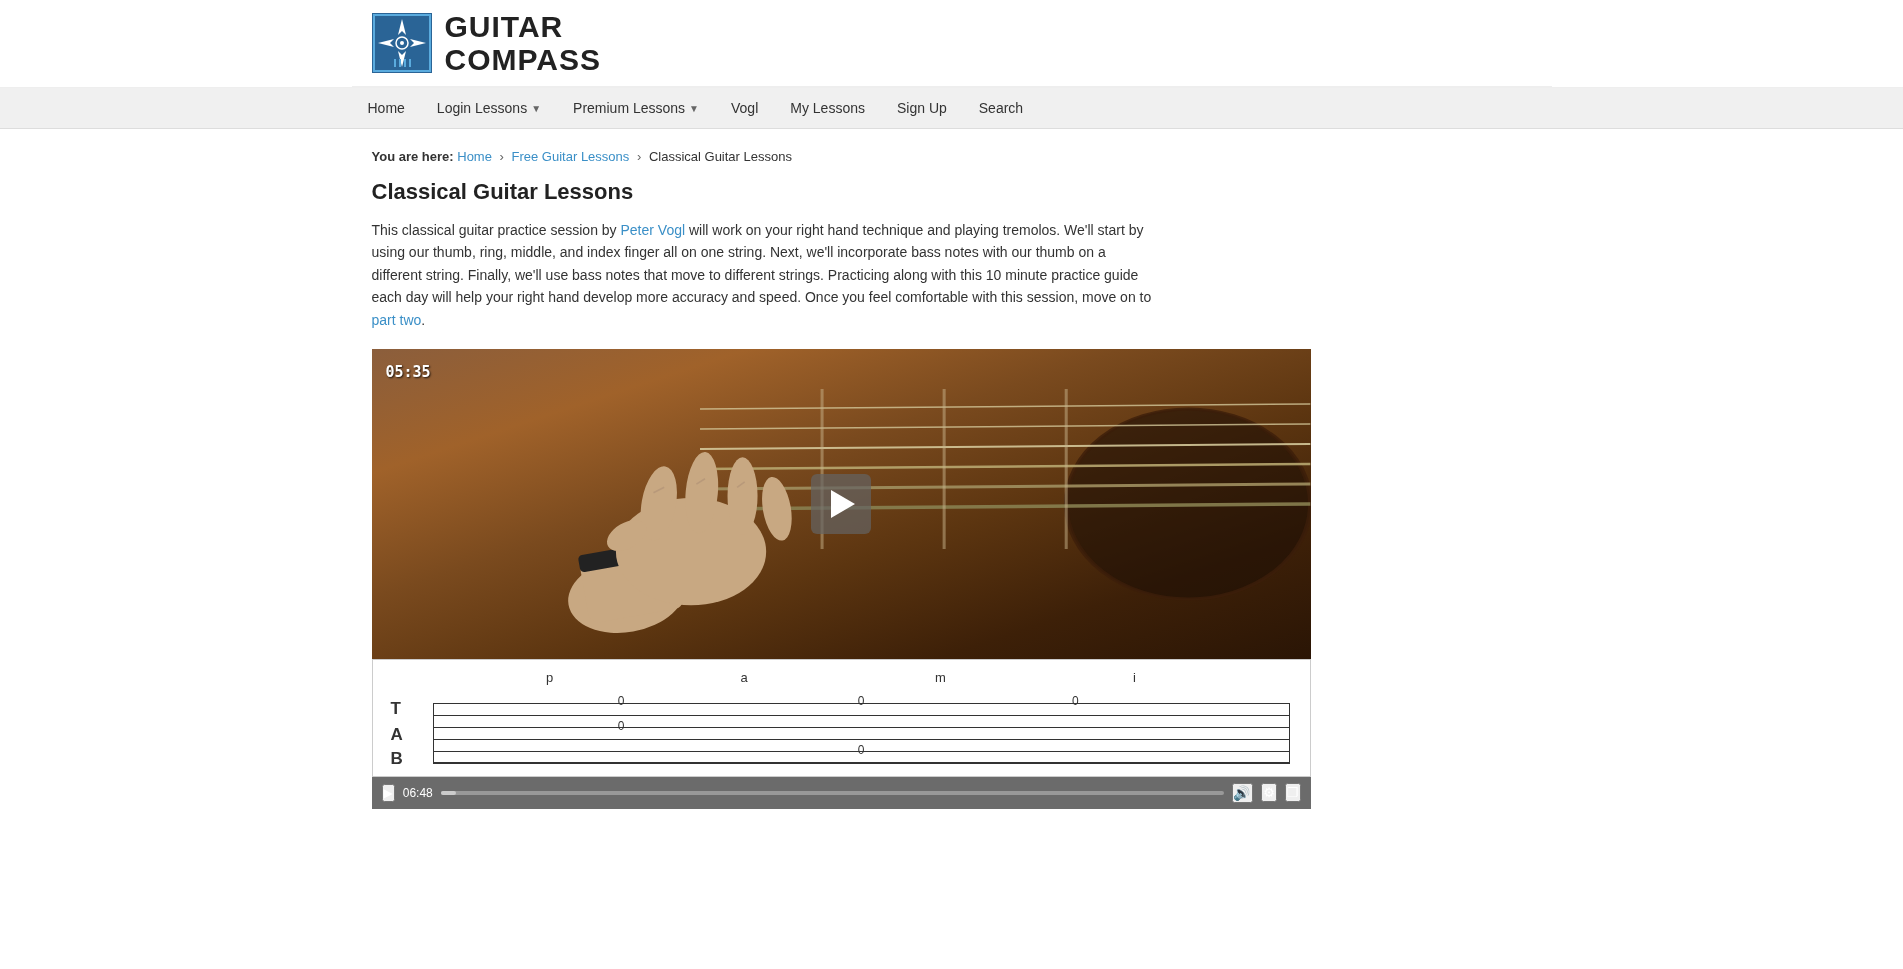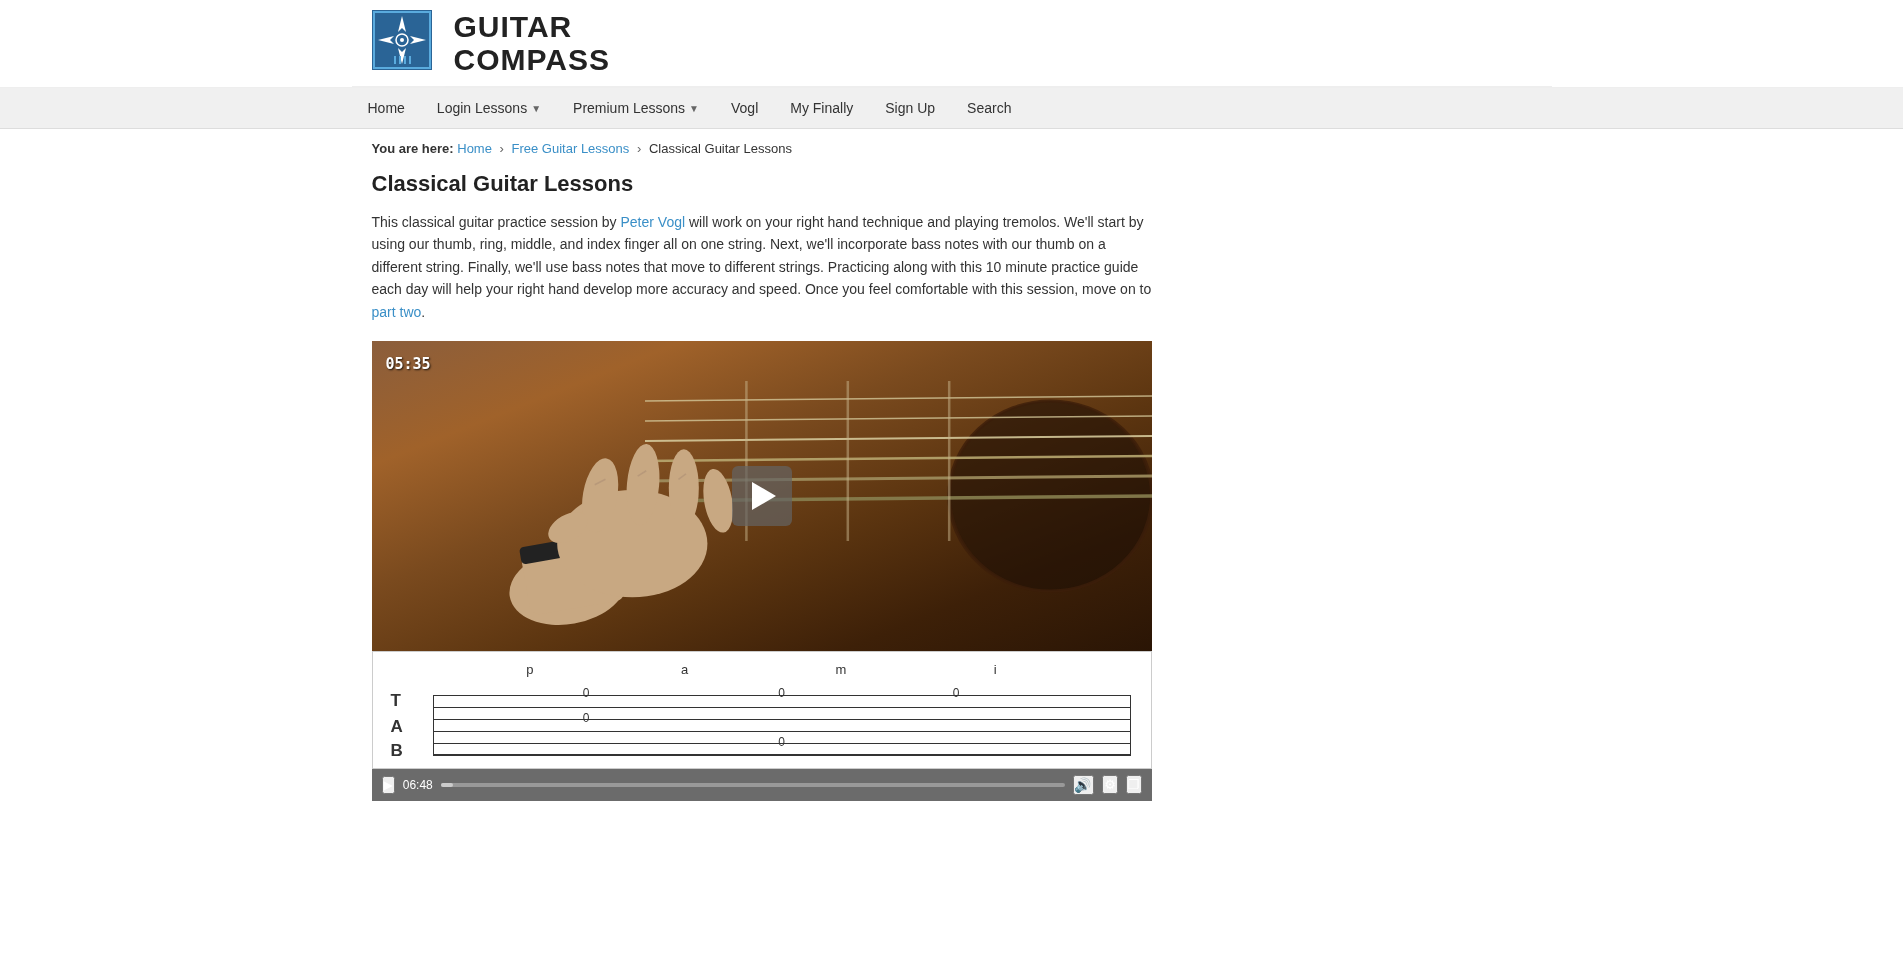--- a/index.html
+++ b/index.html
@@ -11,21 +11,22 @@
       align-items: center;
       padding: 10px 20px;
       background: #fff;
       border-bottom: 1px solid #eee;
       max-width: 1200px;
       margin: 0 auto;
       justify-content: space-between;
     }
     .logo-area {
       display: flex;
-      gap: 22px;
+      align-items: center;
+      gap: 13px;
     }
     .logo-icon {
       width: 60px;
       height: 60px;
     }
     .logo-text {
       font-size: 28px;
       font-weight: bold;
       color: #222;
       line-height: 1.1;
@@ -78,21 +79,21 @@
       white-space: nowrap;
     }
     .dropdown-arrow {
       font-size: 10px;
       color: #666;
     }
 
     
     .content-wrapper {
       max-width: 1200px;
-      margin: 8px auto;
+      margin: 16px auto;
       padding: 4px 20px;
     }
     .breadcrumb {
       font-size: 13px;
       margin-bottom: 15px;
       color: #333;
     }
     .breadcrumb a {
       color: #3a8fc7;
       text-decoration: none;
@@ -117,21 +118,21 @@
       max-width: 780px;
     }
     .intro-text a {
       color: #3a8fc7;
       text-decoration: none;
       text-align: right;
     }
 
     
     .video-container {
-      width: 780px;
+      width: 939px;
       position: relative;
       background: #000;
     }
     .video-thumbnail {
       width: 100%;
       height: 310px;
       background: linear-gradient(135deg, #8B4513 0%, #A0522D 30%, #6B3310 60%, #4a2c0a 100%);
       position: relative;
       overflow: hidden;
     }
@@ -275,21 +276,21 @@
       <span class="dropdown-arrow">▼</span>
     </a>
     <a class="nav-item" href="#">
       <span>Premium Lessons</span>
       <span class="dropdown-arrow">▼</span>
     </a>
     <a class="nav-item" href="#">
       <span>Vogl</span>
     </a>
     <a class="nav-item" href="#">
-      <span>My Finally</span>
+      <span>My Lessons</span>
     </a>
     <a class="nav-item" href="#">
       <span>Sign Up</span>
     </a>
     <a class="nav-item" href="#">
       <span>Search</span>
     </a>
   </div>
 </div>
 

